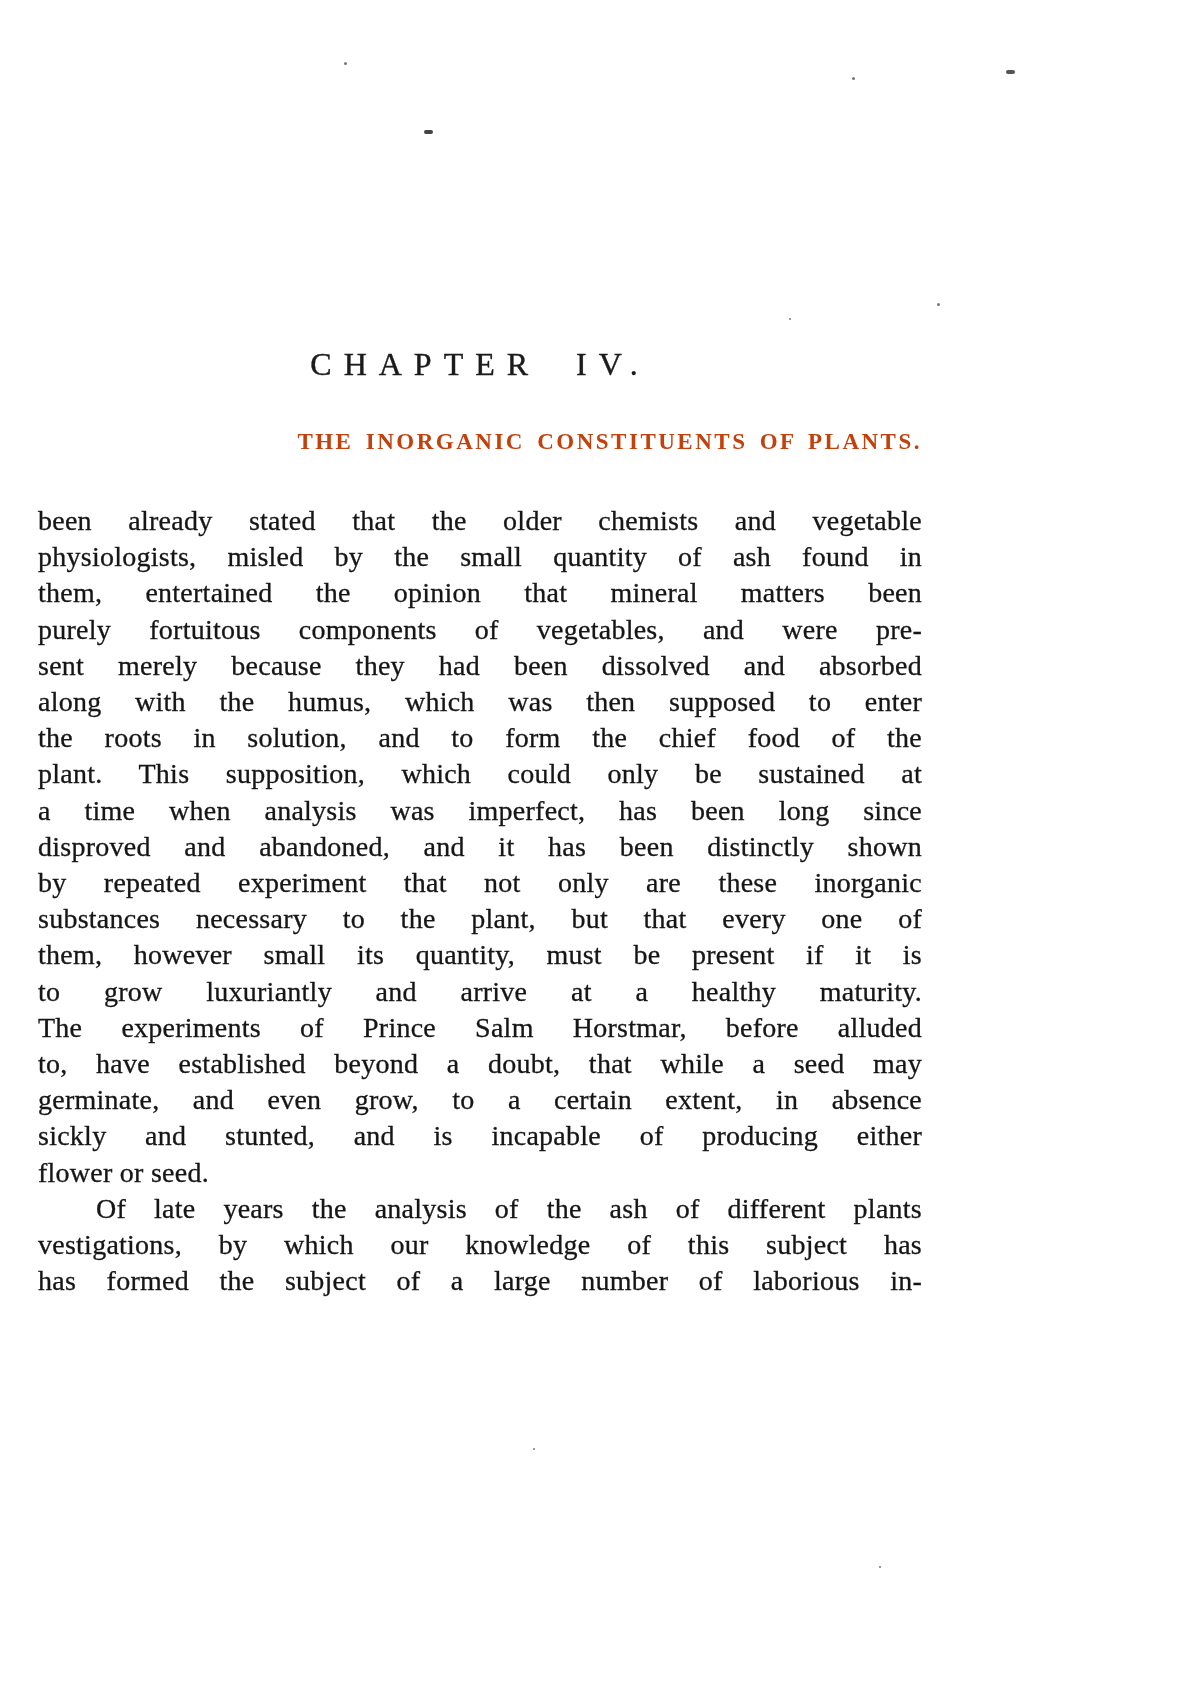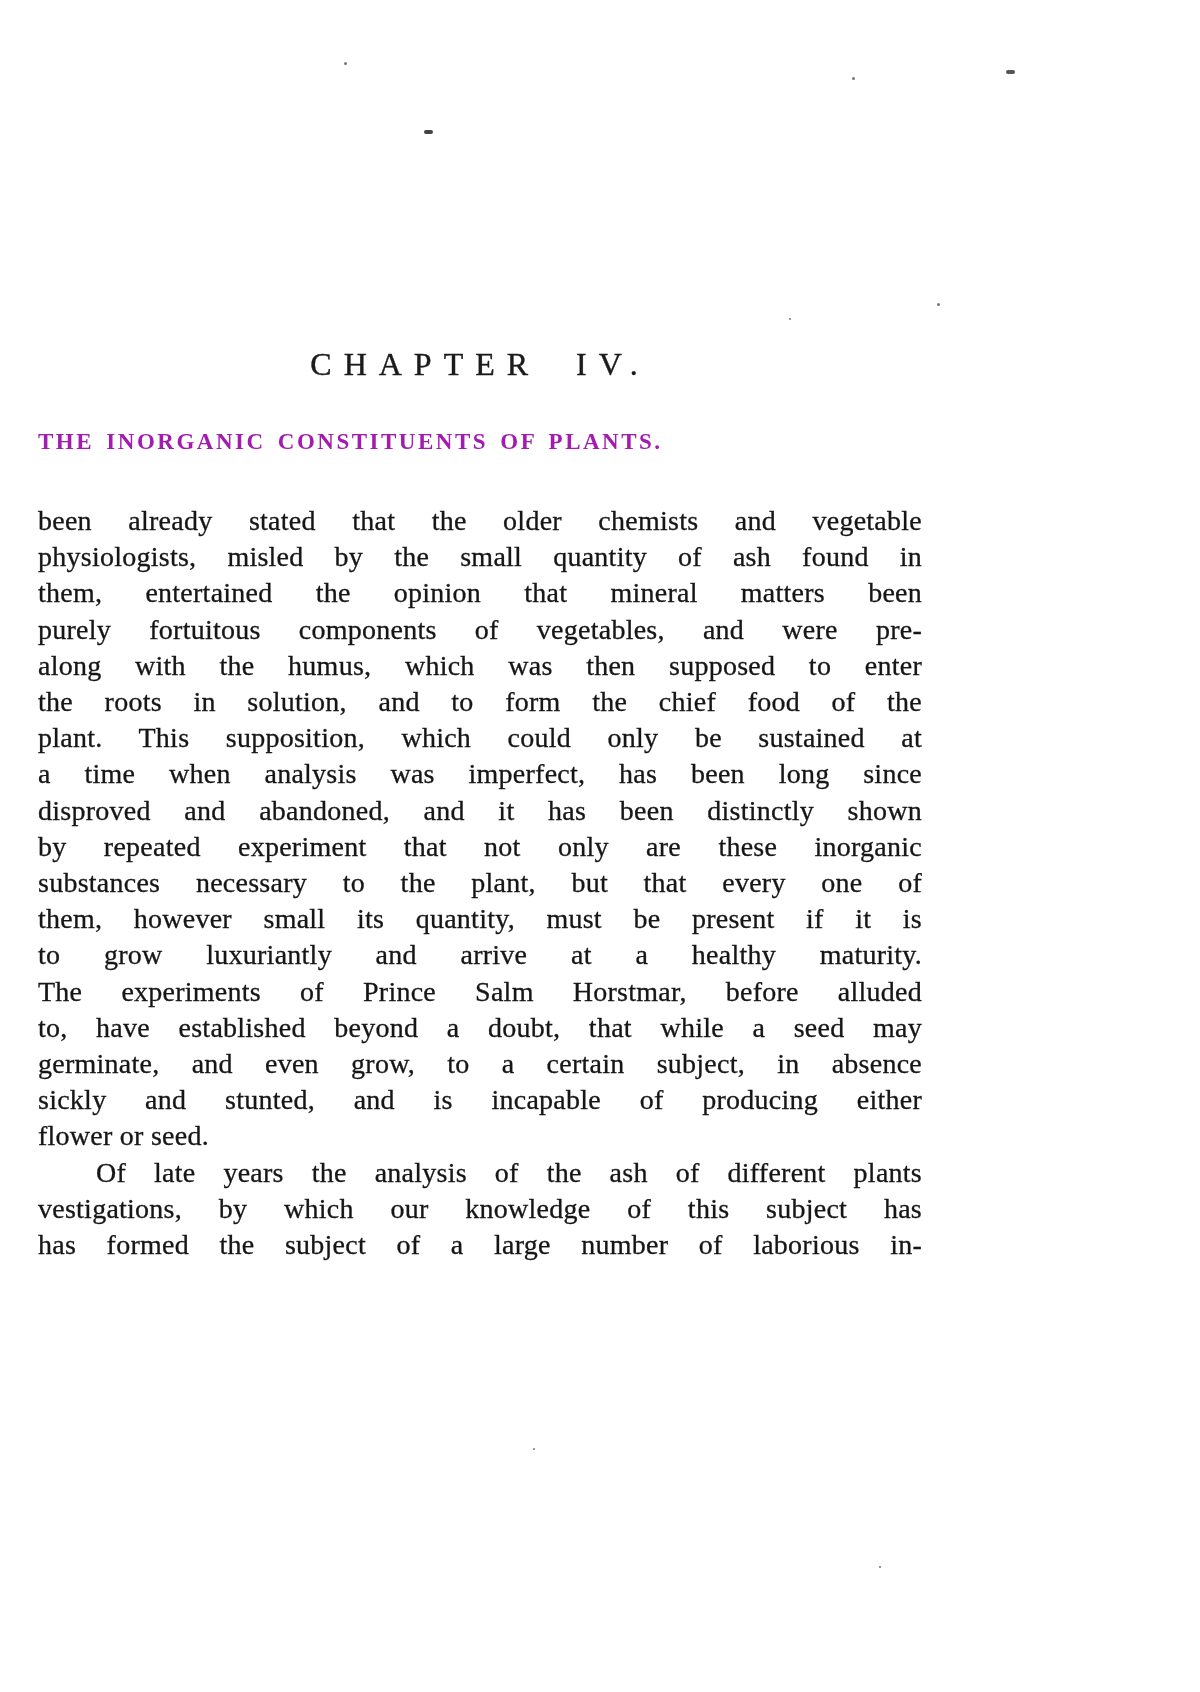--- a/index.html
+++ b/index.html
@@ -25,24 +25,24 @@
     text-align: center;
     letter-spacing: 12px;
     word-spacing: 16px;
     color: #1b1b1b;
     -webkit-text-stroke: 0.4px #1b1b1b;
   }
   .section-title {
     margin-top: 46px;
     font-size: 23px;
     font-weight: 700;
-    text-align: left;
+    text-align: right;
     letter-spacing: 2.5px;
     word-spacing: 4px;
-    color: #a21caf;
+    color: #c2410c;
   }
   .body-text {
     margin-top: 48px;
     font-size: 28px;
     line-height: 36.2px;
     letter-spacing: 0.25px;
     color: #161616;
     -webkit-text-stroke: 0.3px #161616;
   }
   .line {
@@ -65,32 +65,33 @@
 <div class="page">
   <h1 class="chapter-title">CHAPTER IV.</h1>
   <h2 class="section-title">THE INORGANIC CONSTITUENTS OF PLANTS.</h2>
 
   <div class="body-text">
 
     <div class="line">been already stated that the older chemists and vegetable</div>
     <div class="line">physiologists, misled by the small quantity of ash found in</div>
     <div class="line">them, entertained the opinion that mineral matters been</div>
     <div class="line">purely fortuitous components of vegetables, and were pre-</div>
+    <div class="line">sent merely because they had been dissolved and absorbed</div>
     <div class="line">along with the humus, which was then supposed to enter</div>
     <div class="line">the roots in solution, and to form the chief food of the</div>
     <div class="line">plant.  This supposition, which could only be sustained at</div>
     <div class="line">a time when analysis was imperfect, has been long since</div>
     <div class="line">disproved and abandoned, and it has been distinctly shown</div>
     <div class="line">by repeated experiment that not only are these inorganic</div>
     <div class="line">substances necessary to the plant, but that every one of</div>
     <div class="line">them, however small its quantity, must be present if it is</div>
     <div class="line">to grow luxuriantly and arrive at a healthy maturity.</div>
     <div class="line">The experiments of Prince Salm Horstmar, before alluded</div>
     <div class="line">to, have established beyond a doubt, that while a seed may</div>
-    <div class="line">germinate, and even grow, to a certain subject, in absence</div>
+    <div class="line">germinate, and even grow, to a certain extent, in absence</div>
     <div class="line">sickly and stunted, and is incapable of producing either</div>
     <div class="line last">flower or seed.</div>
 
     <div class="line indent">Of late years the analysis of the ash of different plants</div>
     <div class="line">vestigations, by which our knowledge of this subject has</div>
     <div class="line">has formed the subject of a large number of laborious in-</div>
   </div>
 </div>
 
 <div class="speck" style="left:344px; top:62px; width:3px; height:3px;"></div>

